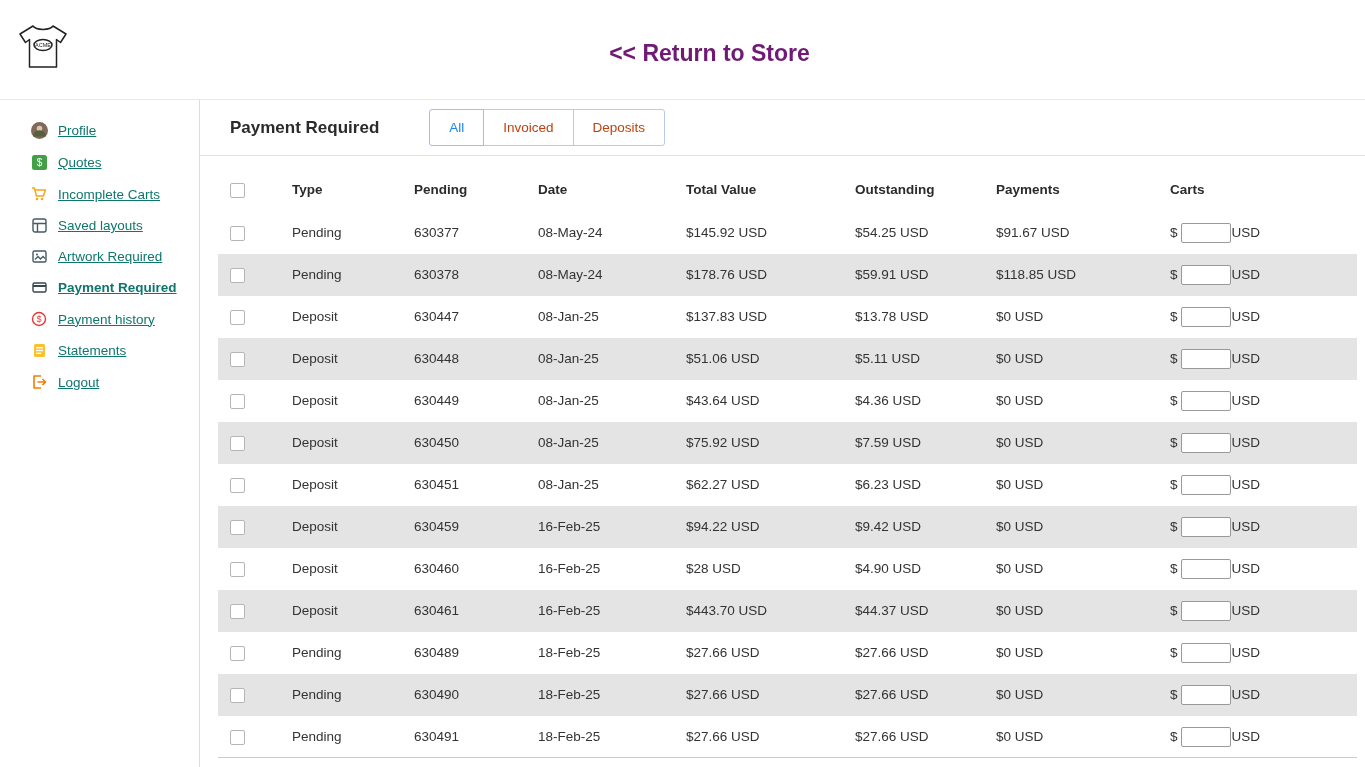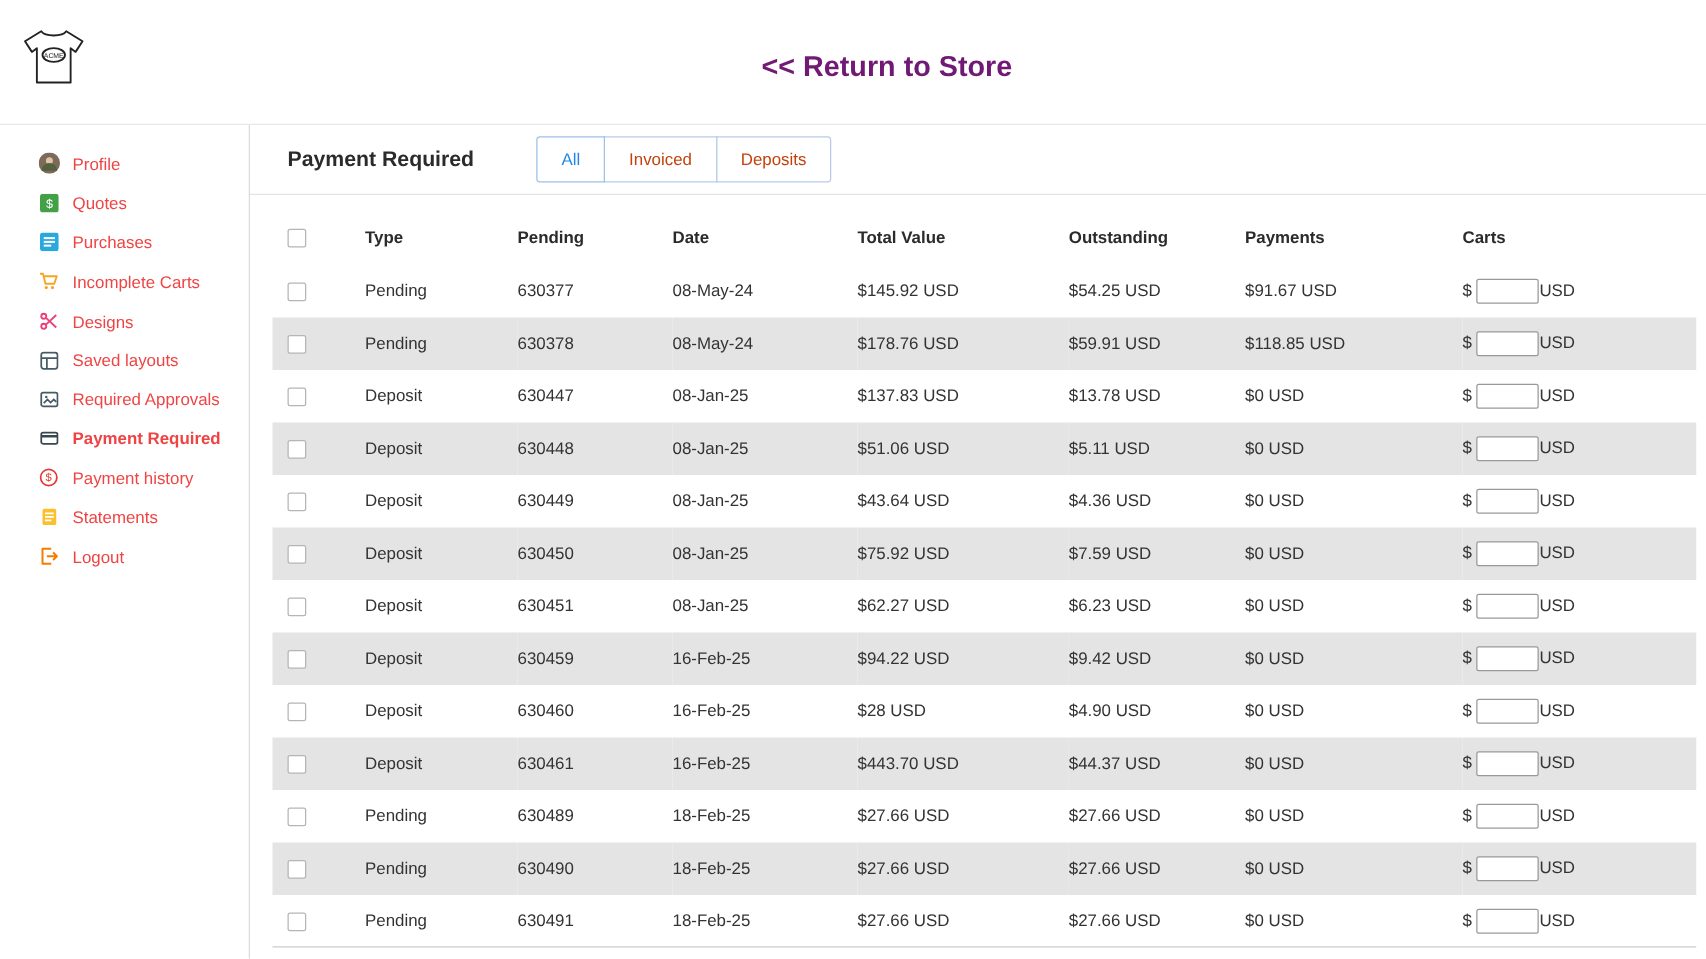--- a/index.html
+++ b/index.html
@@ -23,22 +23,22 @@
     text-decoration: none; white-space: nowrap; margin-left: 27px;
   }
 
   
   .app { display: flex; height: 667px; }
   .sidebar {
     width: 200px; min-width: 200px; border-right: 1px solid #dcdcdc;
     padding-top: 14px; background: #fff;
   }
   .sidebar-item {
-    display: flex; align-items: flex-end; padding: 8px 10px 8px 30px;
-    font-size: 13.5px; color: #ef4444; cursor: pointer; white-space: nowrap;
+    display: flex; align-items: center; padding: 8px 10px 8px 30px;
+    font-size: 13.5px; color: #0f766e; cursor: pointer; white-space: nowrap; text-decoration: underline;
   }
   .sidebar-item .icon {
     width: 18px; display: inline-flex; justify-content: center;
     align-items: center; margin-right: 10px; flex: none;
   }
   .sidebar-item.active { font-weight: 700; }
 
   .main { flex: 1; display: flex; flex-direction: column; min-width: 0; }
   .main-header {
     display: flex; align-items: center; height: 56px;
@@ -113,67 +113,46 @@
           <span class="icon">
             <svg width="15" height="15" viewBox="0 0 15 15">
               <rect width="15" height="15" rx="2.5" fill="#43a047"></rect>
               <text x="7.5" y="11.2" font-size="10" fill="#fff" text-anchor="middle" font-family="Liberation Sans, sans-serif">$</text>
             </svg>
           </span>
           <span>Quotes</span>
         </div>
         <div class="sidebar-item">
           <span class="icon">
-            <svg width="15" height="15" viewBox="0 0 15 15">
-              <rect width="15" height="15" rx="2.5" fill="#29a8e0"></rect>
-              <rect x="3" y="3.7" width="9" height="1.6" fill="#fff"></rect>
-              <rect x="3" y="6.7" width="9" height="1.6" fill="#fff"></rect>
-              <rect x="3" y="9.7" width="6" height="1.6" fill="#fff"></rect>
-            </svg>
-          </span>
-          <span>Purchases</span>
-        </div>
-        <div class="sidebar-item">
-          <span class="icon">
             <svg width="16" height="16" viewBox="0 0 16 16" fill="none" stroke="#f5a623" stroke-width="1.5" stroke-linejoin="round">
               <path d="M1 2h2.4l2 8h7l2-6H4"></path>
               <circle cx="6" cy="13" r="1.3" fill="#f5a623" stroke="none"></circle>
               <circle cx="11" cy="13" r="1.3" fill="#f5a623" stroke="none"></circle>
             </svg>
           </span>
           <span>Incomplete Carts</span>
         </div>
         <div class="sidebar-item">
           <span class="icon">
-            <svg width="16" height="16" viewBox="0 0 16 16" fill="none" stroke="#ec407a" stroke-width="1.5">
-              <circle cx="4" cy="12" r="2"></circle>
-              <circle cx="4" cy="4" r="2"></circle>
-              <path d="M6 5.5L14 13M6 10.5L14 3"></path>
-            </svg>
-          </span>
-          <span>Designs</span>
-        </div>
-        <div class="sidebar-item">
-          <span class="icon">
             <svg width="15" height="15" viewBox="0 0 15 15" fill="none" stroke="#455a64" stroke-width="1.4">
               <rect x="1" y="1" width="13" height="13" rx="2"></rect>
               <path d="M1 5.5h13M5.5 5.5V14"></path>
             </svg>
           </span>
           <span>Saved layouts</span>
         </div>
         <div class="sidebar-item">
           <span class="icon">
             <svg width="15" height="15" viewBox="0 0 15 15" fill="none" stroke="#455a64" stroke-width="1.4">
               <rect x="1" y="2" width="13" height="11" rx="1.5"></rect>
               <path d="M3 10.5l3-3 2.5 2.5L11 7.5l2 2"></path>
               <circle cx="5" cy="5.5" r="1" fill="#455a64" stroke="none"></circle>
             </svg>
           </span>
-          <span>Required Approvals</span>
+          <span>Artwork Required</span>
         </div>
         <div class="sidebar-item active">
           <span class="icon">
             <svg width="15" height="15" viewBox="0 0 15 15" fill="none" stroke="#37474f" stroke-width="1.4">
               <rect x="1" y="3" width="13" height="9" rx="1.5"></rect>
               <path d="M1 6h13" stroke-width="2"></path>
             </svg>
           </span>
           <span>Payment Required</span>
         </div>

